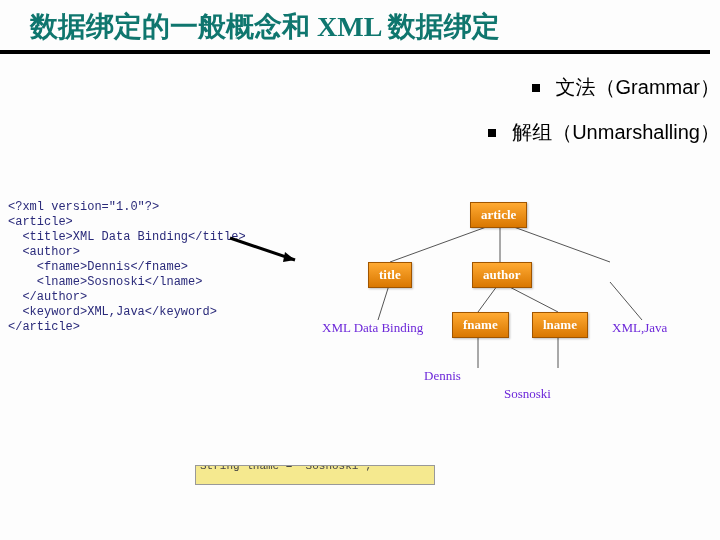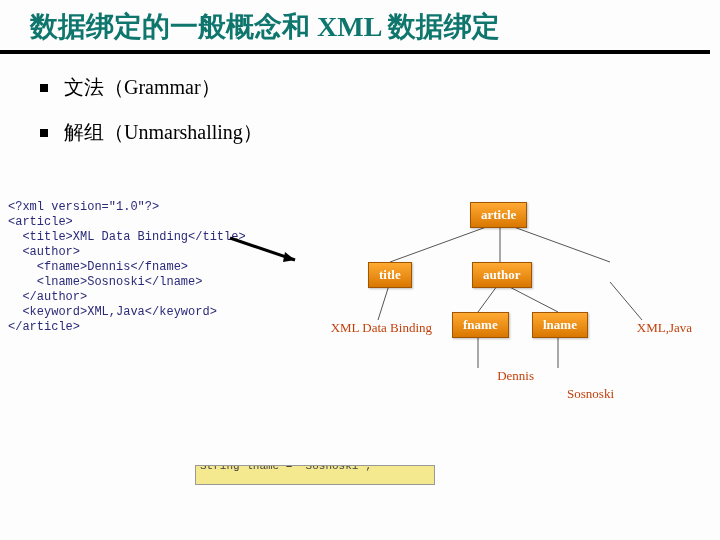--- a/index.html
+++ b/index.html
@@ -20,21 +20,22 @@
     font-family: "SimSun", "Times New Roman", serif;
   }
   .bullets {
     margin: 20px 0 0 40px;
   }
   .bullet-row {
     display: flex;
     align-items: center;
     margin-bottom: 18px;
     font-size: 20px;
-    font-family: Liberation Serif, serif;
+    font-family: Liberation Sans, sans-serif;
+    justify-content: flex-end;
   }
   .bullet-sq {
     width: 8px; height: 8px;
     background: #000;
     margin-right: 16px;
   }
   .xml-block {
     position: absolute;
     left: 8px; top: 200px;
     font-family: "Courier New", monospace;
@@ -57,22 +58,22 @@
     border-radius: 0;
     color: #fff;
     font-size: 13px;
     font-weight: bold;
     text-align: center;
     box-shadow: 1px 1px 2px rgba(0,0,0,0.25);
   }
   .leaf {
     position: absolute;
     font-size: 13px;
-    color: #c2410c;
-    text-align: right;
+    color: #6d28d9;
+    text-align: left;
     width: 110px;
   }
   svg.lines { position: absolute; left: 0; top: 0; width: 400px; height: 220px; }
   .arrow {
     position: absolute;
     left: 225px; top: 230px;
     width: 90px; height: 40px;
   }
   .code-strip {
     position: absolute;

